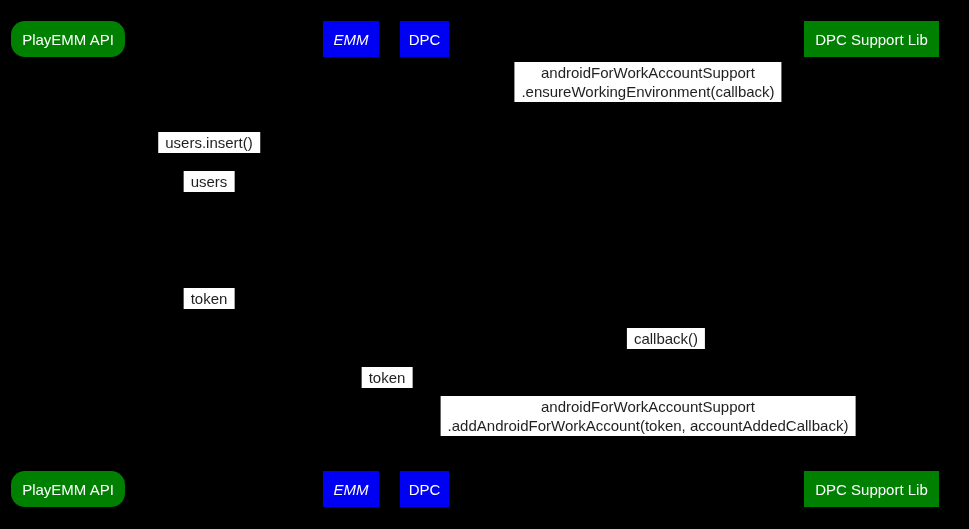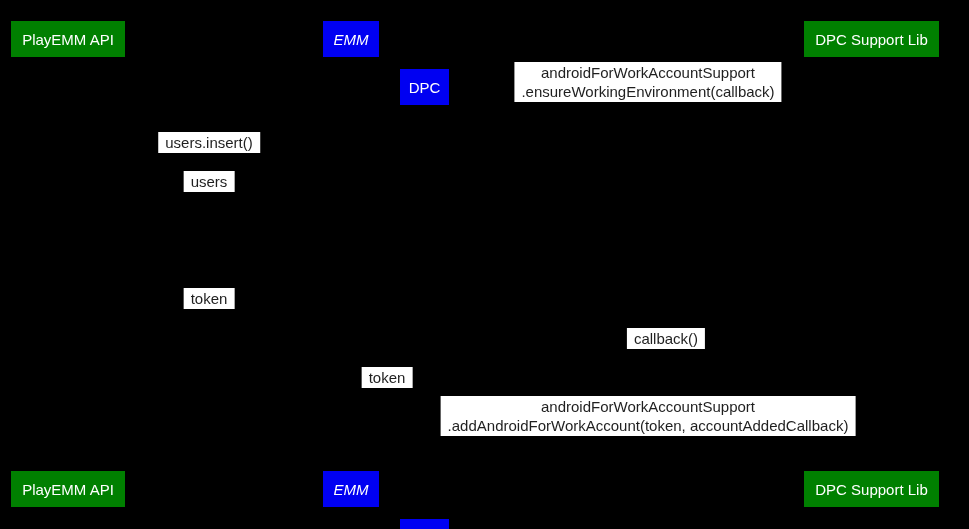--- a/index.html
+++ b/index.html
@@ -23,23 +23,23 @@
     align-items: center;
     justify-content: center;
     color: #ffffff;
     font-size: 15px;
     line-height: 15px;
     white-space: nowrap;
     box-sizing: border-box;
   }
   .row-top    { top: 21px; }
   .row-bottom { top: 471px; }
-  .a-playemm  { left: 11px;  width: 114px; }
+  .a-playemm  { left: 11px;  width: 114px; border-radius: 14px; }
   .a-emm      { left: 323px; width: 56px; font-style: italic; }
-  .a-dpc      { left: 400px; width: 49px; margin-top: 48px; }
+  .a-dpc      { left: 400px; width: 49px; }
   .a-dpclib   { left: 804px; width: 135px; }
   
   .msg {
     position: absolute;
     transform: translateX(-50%);
     color: #1f1f1f;
     font-size: 15px;
     line-height: 19px;
     padding: 1px 7px;
     text-align: center;

